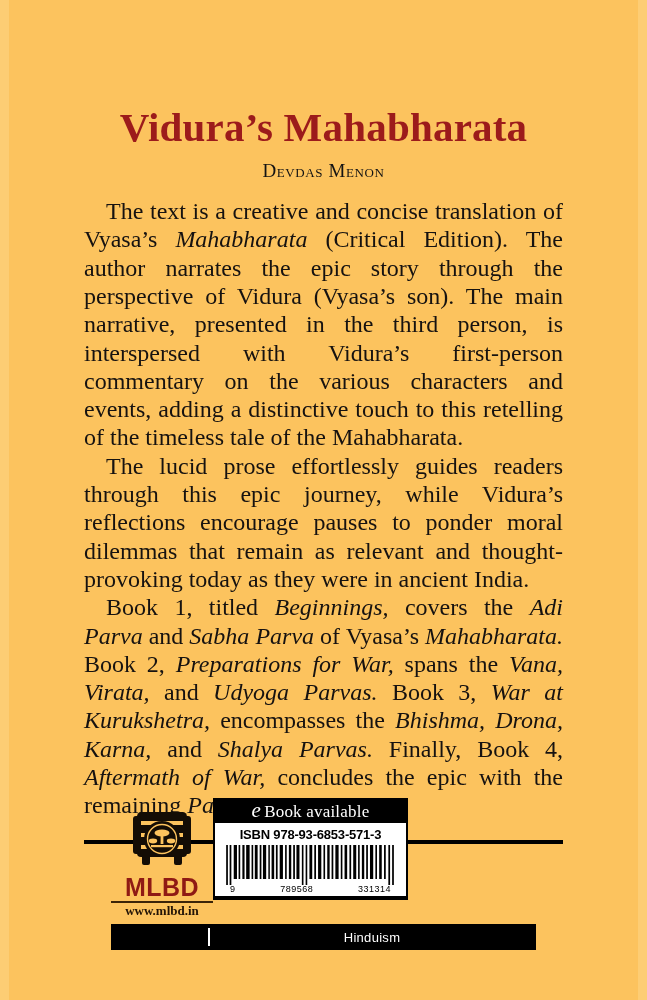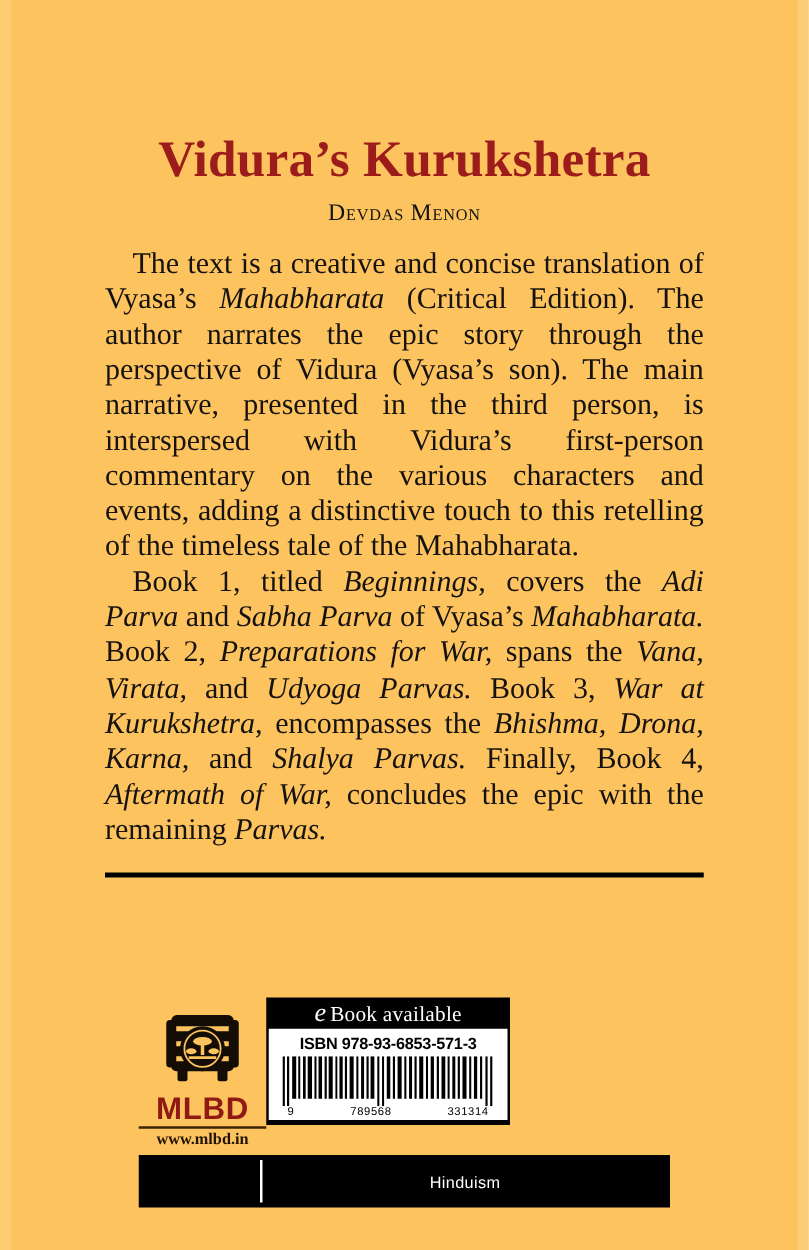--- a/index.html
+++ b/index.html
@@ -214,21 +214,21 @@
     letter-spacing: 0.5px;
     margin-top: -1px;
   }
 
   
   .subject-bar {
     position: absolute;
     left: 111px;
     right: 111px;
     top: 126px;
-    height: 42px;
+    height: 26px;
     background: #000000;
     display: flex;
     align-items: center;
   }
   .subject-divider {
     position: absolute;
     left: 97px;
     top: 4px;
     bottom: 4px;
     width: 2px;
@@ -248,25 +248,26 @@
 </head>
 <body>
 
 <div class="cover">
 
   <div class="edge-left"></div>
   <div class="edge-right"></div>
 
   <div class="content">
 
-    <h1 class="title">Vidura’s Kurukshetra</h1>
+    <h1 class="title">Vidura’s Mahabharata</h1>
     <div class="author">Devdas Menon</div>
 
     <div class="blurb">
       <p class="para"><span>The text is a creative and concise translation of Vyasa’s </span><i>Mahabharata</i><span> (Critical Edition). The author narrates the epic story through the perspective of Vidura (Vyasa’s son). The main narrative, presented in the third person, is interspersed with Vidura’s first-person commentary on the various characters and events, adding a distinctive touch to this retelling of the timeless tale of the Mahabharata.</span></p>
+      <p class="para"><span>The lucid prose effortlessly guides readers through this epic journey, while Vidura’s reflections encourage pauses to ponder moral dilemmas that remain as relevant and thought-provoking today as they were in ancient India.</span></p>
       <p class="para"><span>Book 1, titled </span><i>Beginnings,</i><span> covers the </span><i>Adi Parva</i><span> and </span><i>Sabha Parva</i><span> of Vyasa’s </span><i>Mahabharata.</i><span> Book 2, </span><i>Preparations for War,</i><span> spans the </span><i>Vana, Virata,</i><span> and </span><i>Udyoga Parvas.</i><span> Book 3, </span><i>War at Kurukshetra,</i><span> encompasses the </span><i>Bhishma, Drona, Karna,</i><span> and </span><i>Shalya Parvas.</i><span> Finally, Book 4, </span><i>Aftermath of War,</i><span> concludes the epic with the remaining </span><i>Parvas.</i></p>
     </div>
 
     <div class="divider"></div>
   </div>
 
   <div class="bottom">
     <div class="bottom-row">
 
       <div class="publisher">

